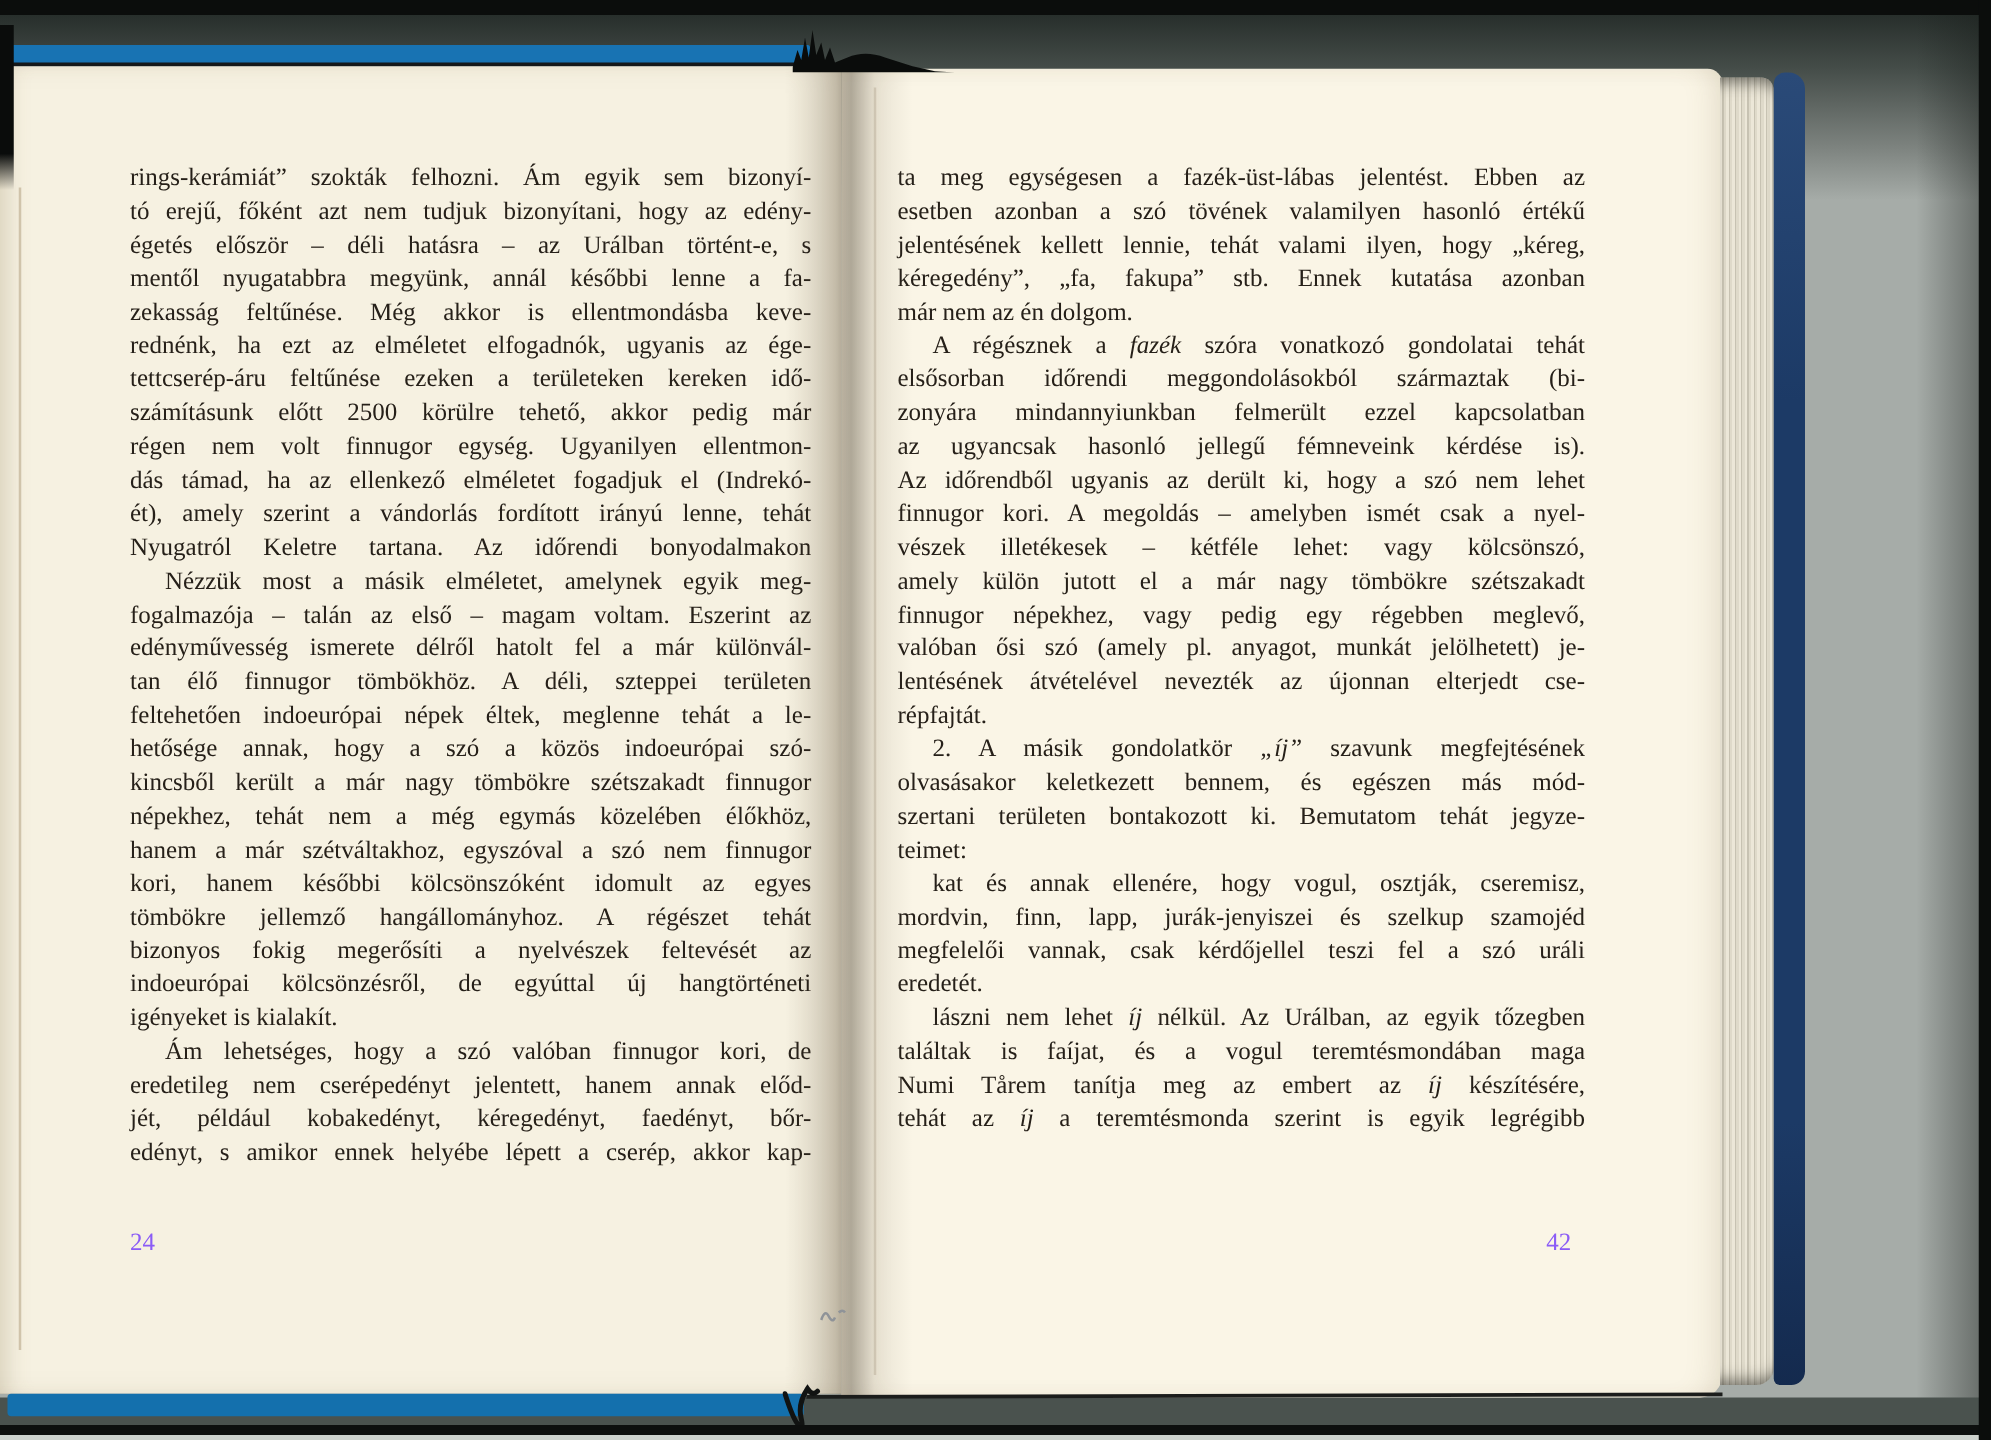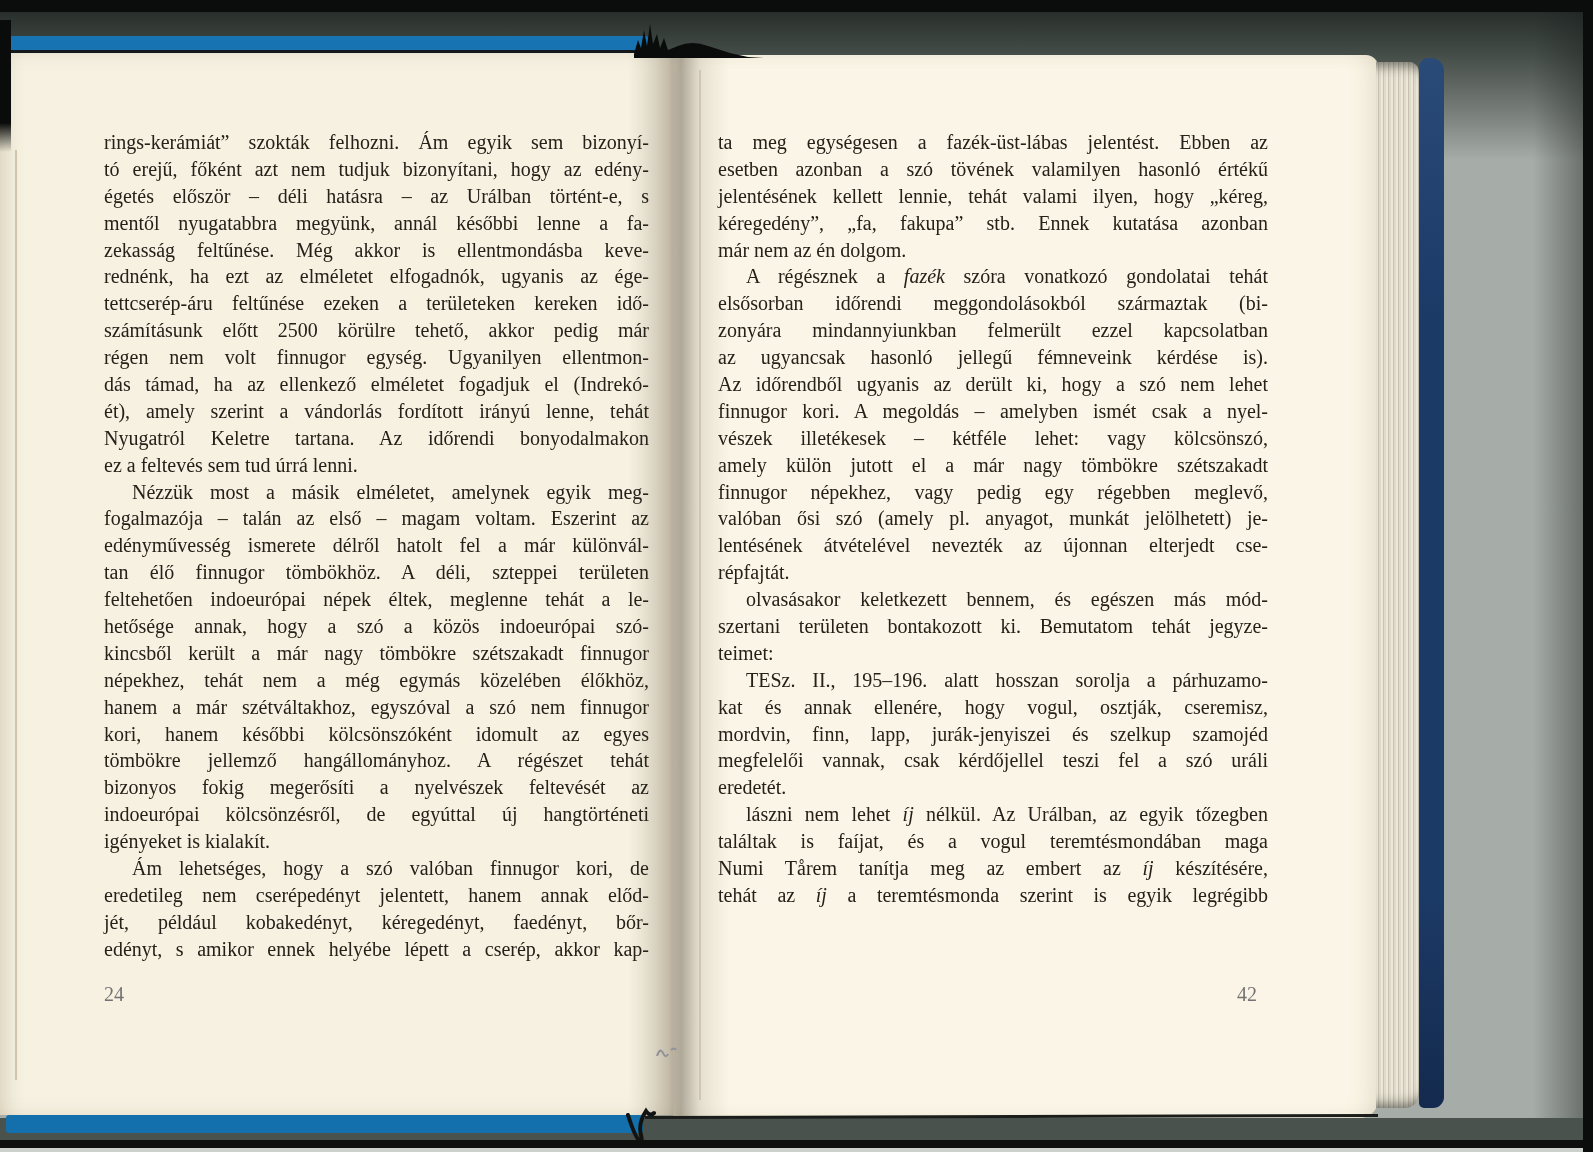--- a/index.html
+++ b/index.html
@@ -49,21 +49,21 @@
     transform:rotate(-0.15deg); }
 
   
   .text-block { position:absolute; color:#262019; font-size:20px; }
   .page-left  .text-block { top:76px; left:104px; width:545px; }
   .page-right .text-block { top:74px; left:45px;  width:550px; }
   .line { text-align:justify; text-align-last:justify; line-height:26.9px; height:26.9px; }
   .line.short { text-align-last:left; }
   .para.indent .line:first-child { text-indent:28px; }
   .line i { }
-  .page-num { position:absolute; font-size:20px; color:#737373; }
+  .page-num { position:absolute; font-size:20px; color:#8b5cf6; }
   .page-left  .page-num { top:930px; left:104px; }
   .page-right .page-num { top:928px; right:121px; }
 </style>
 </head>
 <body>
 
 <div class="scan">
 
   <div class="abs top-gray"></div>
   <div class="abs right-grad"></div>
@@ -80,21 +80,20 @@
           <div class="line">égetés először – déli hatásra – az Urálban történt-e, s</div>
           <div class="line">mentől nyugatabbra megyünk, annál későbbi lenne a fa-</div>
           <div class="line">zekasság feltűnése. Még akkor is ellentmondásba keve-</div>
           <div class="line">rednénk, ha ezt az elméletet elfogadnók, ugyanis az ége-</div>
           <div class="line">tettcserép-áru feltűnése ezeken a területeken kereken idő-</div>
           <div class="line">számításunk előtt 2500 körülre tehető, akkor pedig már</div>
           <div class="line">régen nem volt finnugor egység. Ugyanilyen ellentmon-</div>
           <div class="line">dás támad, ha az ellenkező elméletet fogadjuk el (Indrekó-</div>
           <div class="line">ét), amely szerint a vándorlás fordított irányú lenne, tehát</div>
           <div class="line">Nyugatról Keletre tartana. Az időrendi bonyodalmakon</div>
-          <div class="line short">ez a feltevés sem tud úrrá lenni.</div>
         </div>
         <div class="para indent">
           <div class="line">Nézzük most a másik elméletet, amelynek egyik meg-</div>
           <div class="line">fogalmazója – talán az első – magam voltam. Eszerint az</div>
           <div class="line">edényművesség ismerete délről hatolt fel a már különvál-</div>
           <div class="line">tan élő finnugor tömbökhöz. A déli, szteppei területen</div>
           <div class="line">feltehetően indoeurópai népek éltek, meglenne tehát a le-</div>
           <div class="line">hetősége annak, hogy a szó a közös indoeurópai szó-</div>
           <div class="line">kincsből került a már nagy tömbökre szétszakadt finnugor</div>
           <div class="line">népekhez, tehát nem a még egymás közelében élőkhöz,</div>
@@ -132,26 +131,26 @@
           <div class="line">Az időrendből ugyanis az derült ki, hogy a szó nem lehet</div>
           <div class="line">finnugor kori. A megoldás – amelyben ismét csak a nyel-</div>
           <div class="line">vészek illetékesek – kétféle lehet:  vagy kölcsönszó,</div>
           <div class="line">amely külön jutott el a már nagy tömbökre szétszakadt</div>
           <div class="line">finnugor népekhez, vagy pedig egy régebben meglevő,</div>
           <div class="line">valóban ősi szó (amely pl. anyagot, munkát jelölhetett) je-</div>
           <div class="line">lentésének átvételével nevezték az újonnan elterjedt cse-</div>
           <div class="line short">répfajtát.</div>
         </div>
         <div class="para indent">
+          <div class="line">2. A másik gondolatkör <i>„íj”</i> szavunk megfejtésének</div>
           <div class="line">olvasásakor keletkezett bennem, és egészen más mód-</div>
           <div class="line">szertani területen bontakozott ki. Bemutatom tehát jegyze-</div>
           <div class="line short">teimet:</div>
         </div>
         <div class="para indent">
-          <div class="line">TESz. II., 195–196. alatt hosszan sorolja a párhuzamo-</div>
           <div class="line">kat és annak ellenére, hogy vogul, osztják, cseremisz,</div>
           <div class="line">mordvin, finn, lapp, jurák-jenyiszei és szelkup szamojéd</div>
           <div class="line">megfelelői vannak, csak kérdőjellel teszi fel a szó uráli</div>
           <div class="line short">eredetét.</div>
         </div>
         <div class="para indent">
           <div class="line">lászni nem lehet <i>íj</i> nélkül. Az Urálban, az egyik tőzegben</div>
           <div class="line">találtak is faíjat, és a vogul teremtésmondában maga</div>
           <div class="line">Numi Tårem tanítja meg az embert az <i>íj</i> készítésére,</div>
           <div class="line">tehát az <i>íj</i> a teremtésmonda szerint is egyik legrégibb</div>

